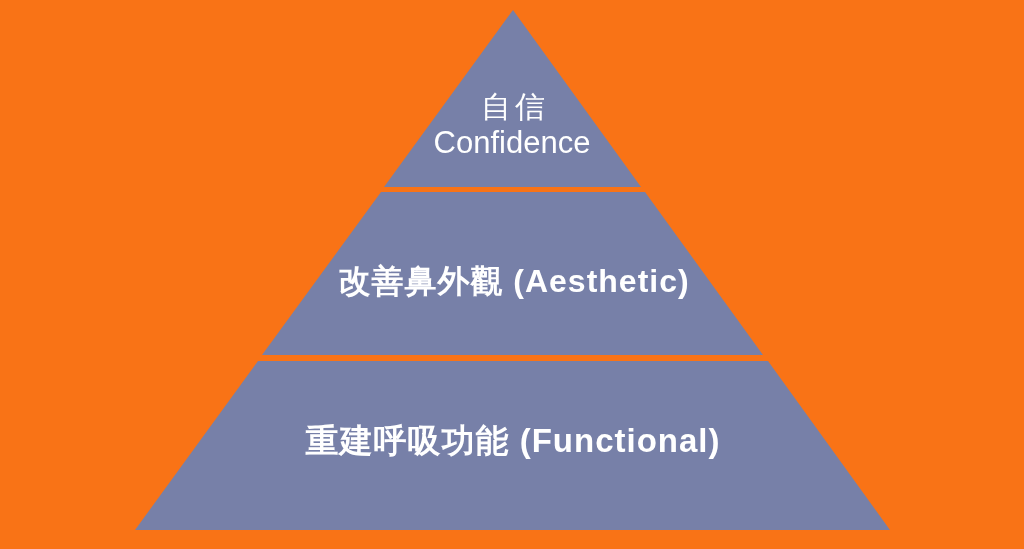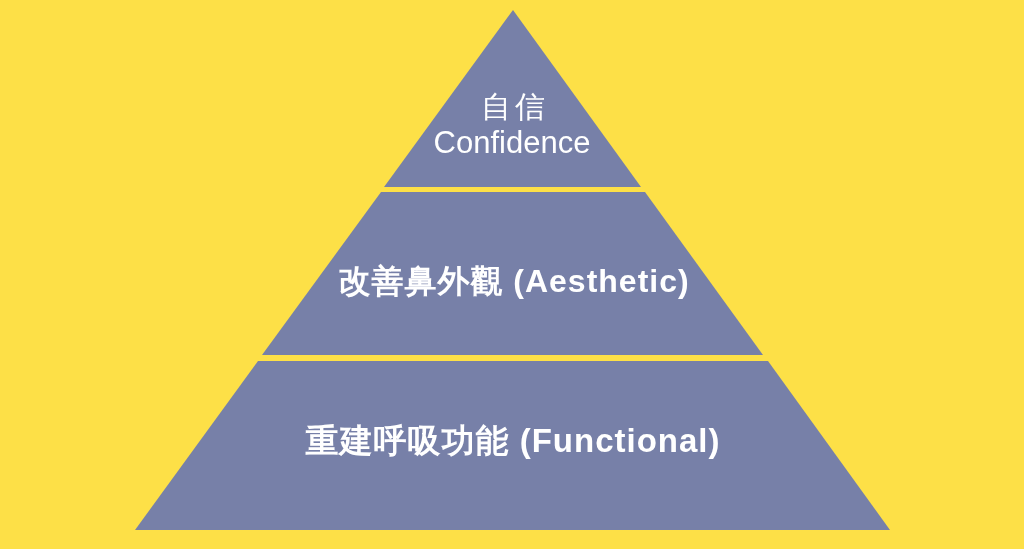--- a/index.html
+++ b/index.html
@@ -4,21 +4,21 @@
 <style>
   html, body {
     margin: 0;
     padding: 0;
     background: #ffffff;
   }
   .canvas {
     position: relative;
     width: 1024px;
     height: 549px;
-    background: #fde047;
+    background: #f97316;
     overflow: hidden;
     font-family: "Liberation Sans", "DejaVu Sans", sans-serif;
   }
   svg { display: block; }
   .tier-shape {
     stroke: none;
   }
   .tier-label {
     fill: #ffffff;
     text-anchor: middle;

